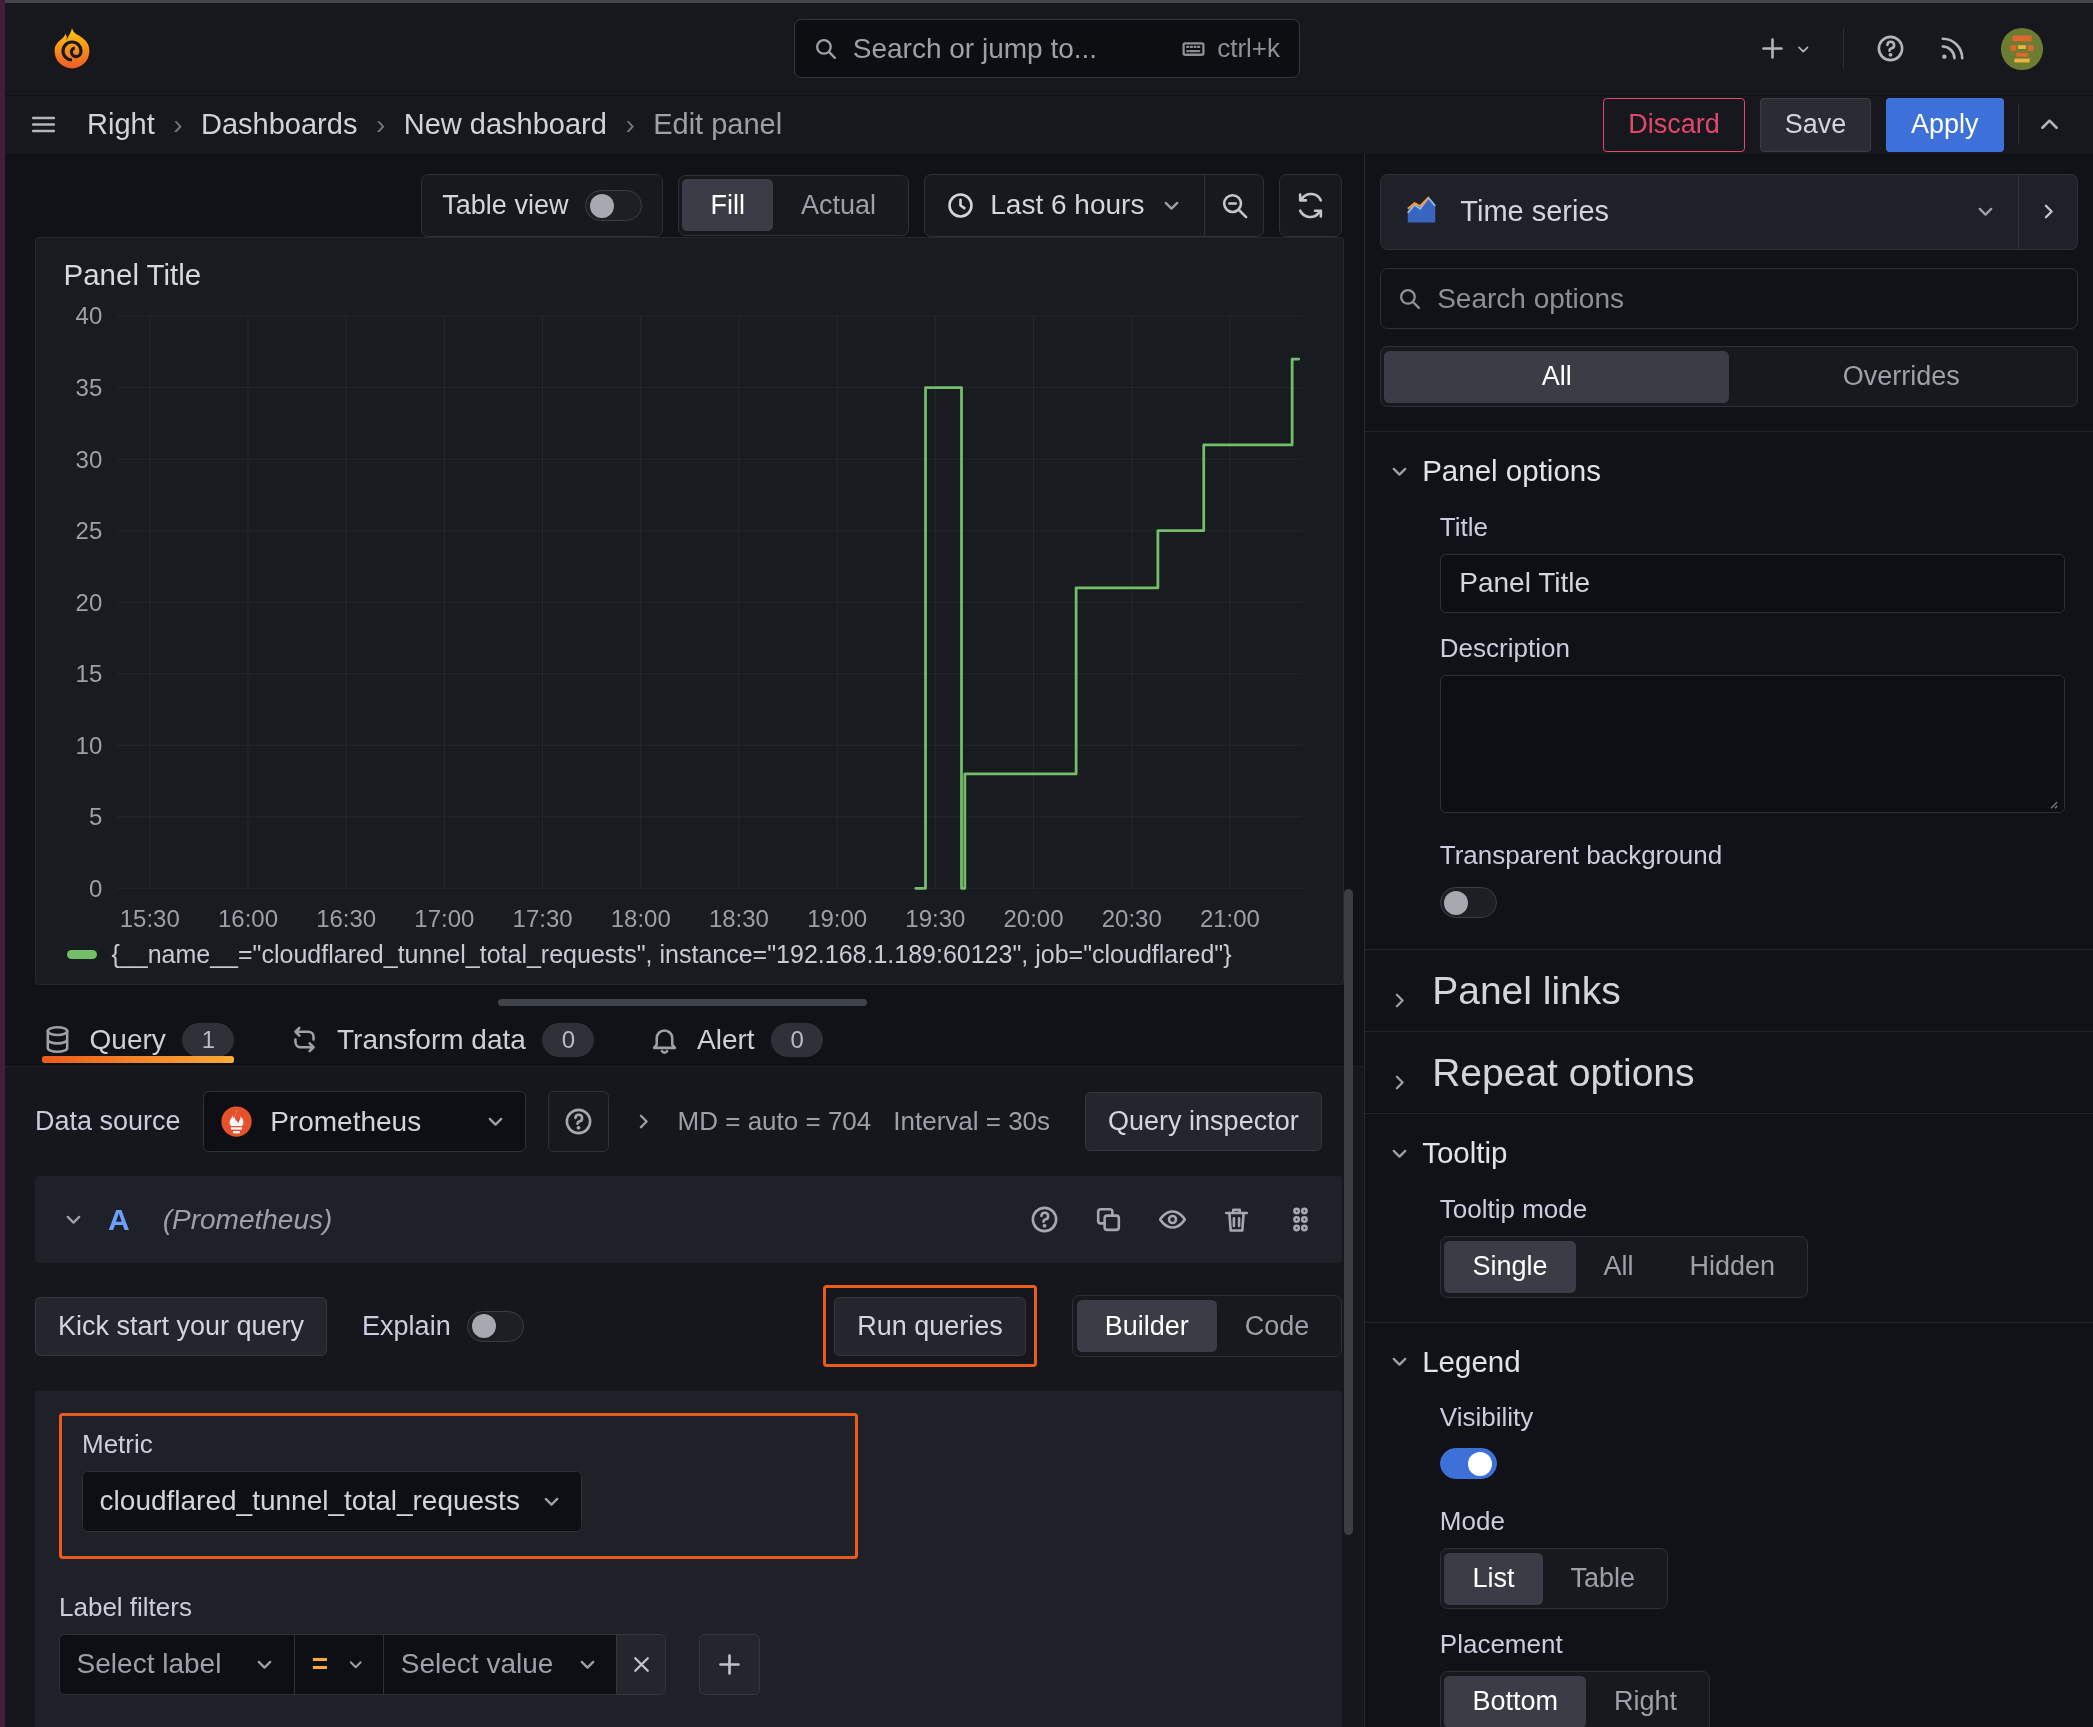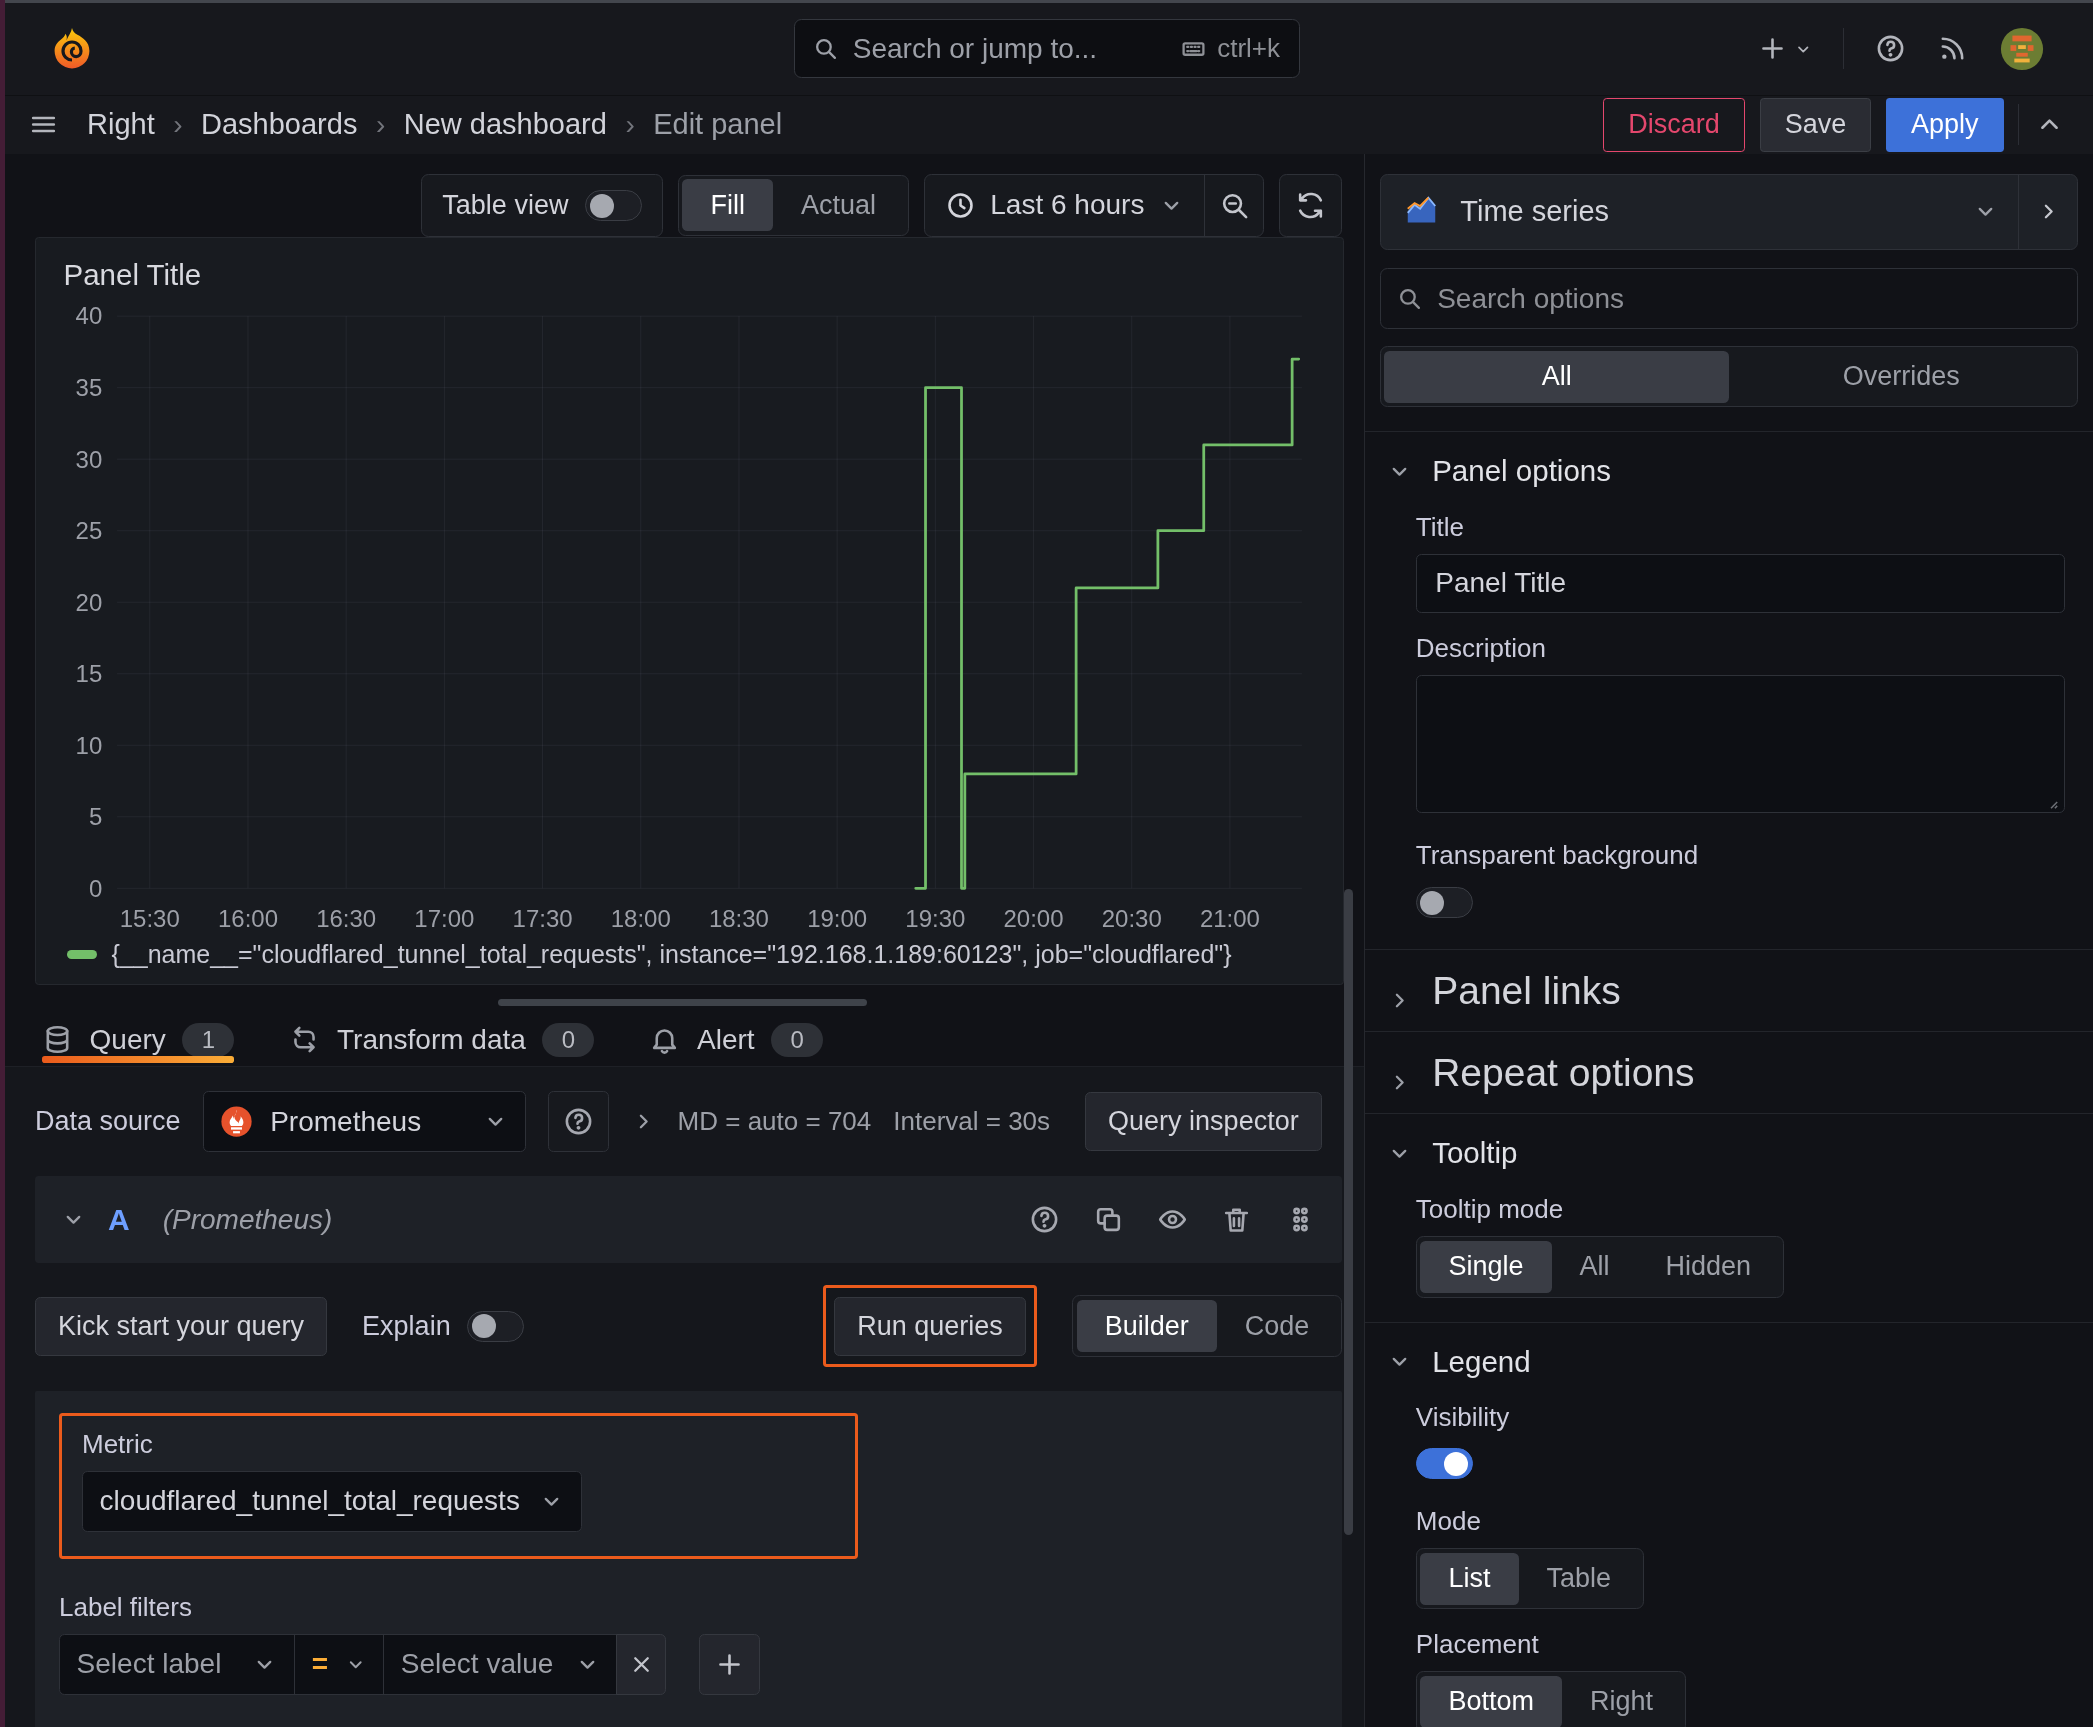--- a/index.html
+++ b/index.html
@@ -124,23 +124,23 @@
   .viz-main .chev { margin-left:auto; color:#9da0a8; }
   .viz-collapse { width:59px; height:100%; border-left:0.9px solid #2e3138; display:flex; align-items:center; justify-content:center; color:#c6c8cf; cursor:pointer; }
   .opt-search { margin-top:18.5px; height:61px; border:0.9px solid #2e3138; border-radius:7.4px; display:flex; align-items:center;
     padding:0 16.6px; gap:14.8px; color:#8e9096; }
   .opt-search input { background:transparent; border:none; outline:none; color:#ccccdc; font-size:28px; flex:1;
     font-family:"Liberation Sans", sans-serif; }
   .opt-search input::placeholder { color:#8e9096; }
   .seg.full { display:flex; margin-top:16.6px; }
   .seg.full .opt { flex:1; }
   .divider { border-top:0.9px solid #23252b; margin:24px -14.8px 0; }
-  .sec-head { display:flex; align-items:center; gap:20px; padding:22px 7.4px 3.7px; color:#e2e3e8; font-size:29.5px; font-weight:500; cursor:pointer; }
+  .sec-head { display:flex; align-items:center; gap:10px; padding:22px 7.4px 3.7px; color:#e2e3e8; font-size:29.5px; font-weight:500; cursor:pointer; }
   .sec-head .ch { color:#9da0a8; }
-  .field { margin:20px 13px 0 36px; }
+  .field { margin:20px 13px 0 60px; }
   .text-input { width:100%; height:59px; background:#0d0f14; border:0.9px solid #2e3138; border-radius:5.5px; padding:0 18.5px;
     color:#d4d5dc; font-size:28px; font-family:"Liberation Sans", sans-serif; outline:none; }
   .ta-wrap { position:relative; }
   .ta-wrap textarea { width:100%; height:138px; background:#0d0f14; border:0.9px solid #2e3138; border-radius:5.5px;
     resize:none; outline:none; }
   .ta-corner { position:absolute; right:5.5px; bottom:9.2px; color:#6d7076; width:18.5px; height:18.5px; }
   .collapse-row { display:flex; align-items:flex-end; gap:20px; padding:18.5px 7.4px; font-size:39px; color:#d4d5db; cursor:pointer; }
 </style>
 </head>
 <body>

